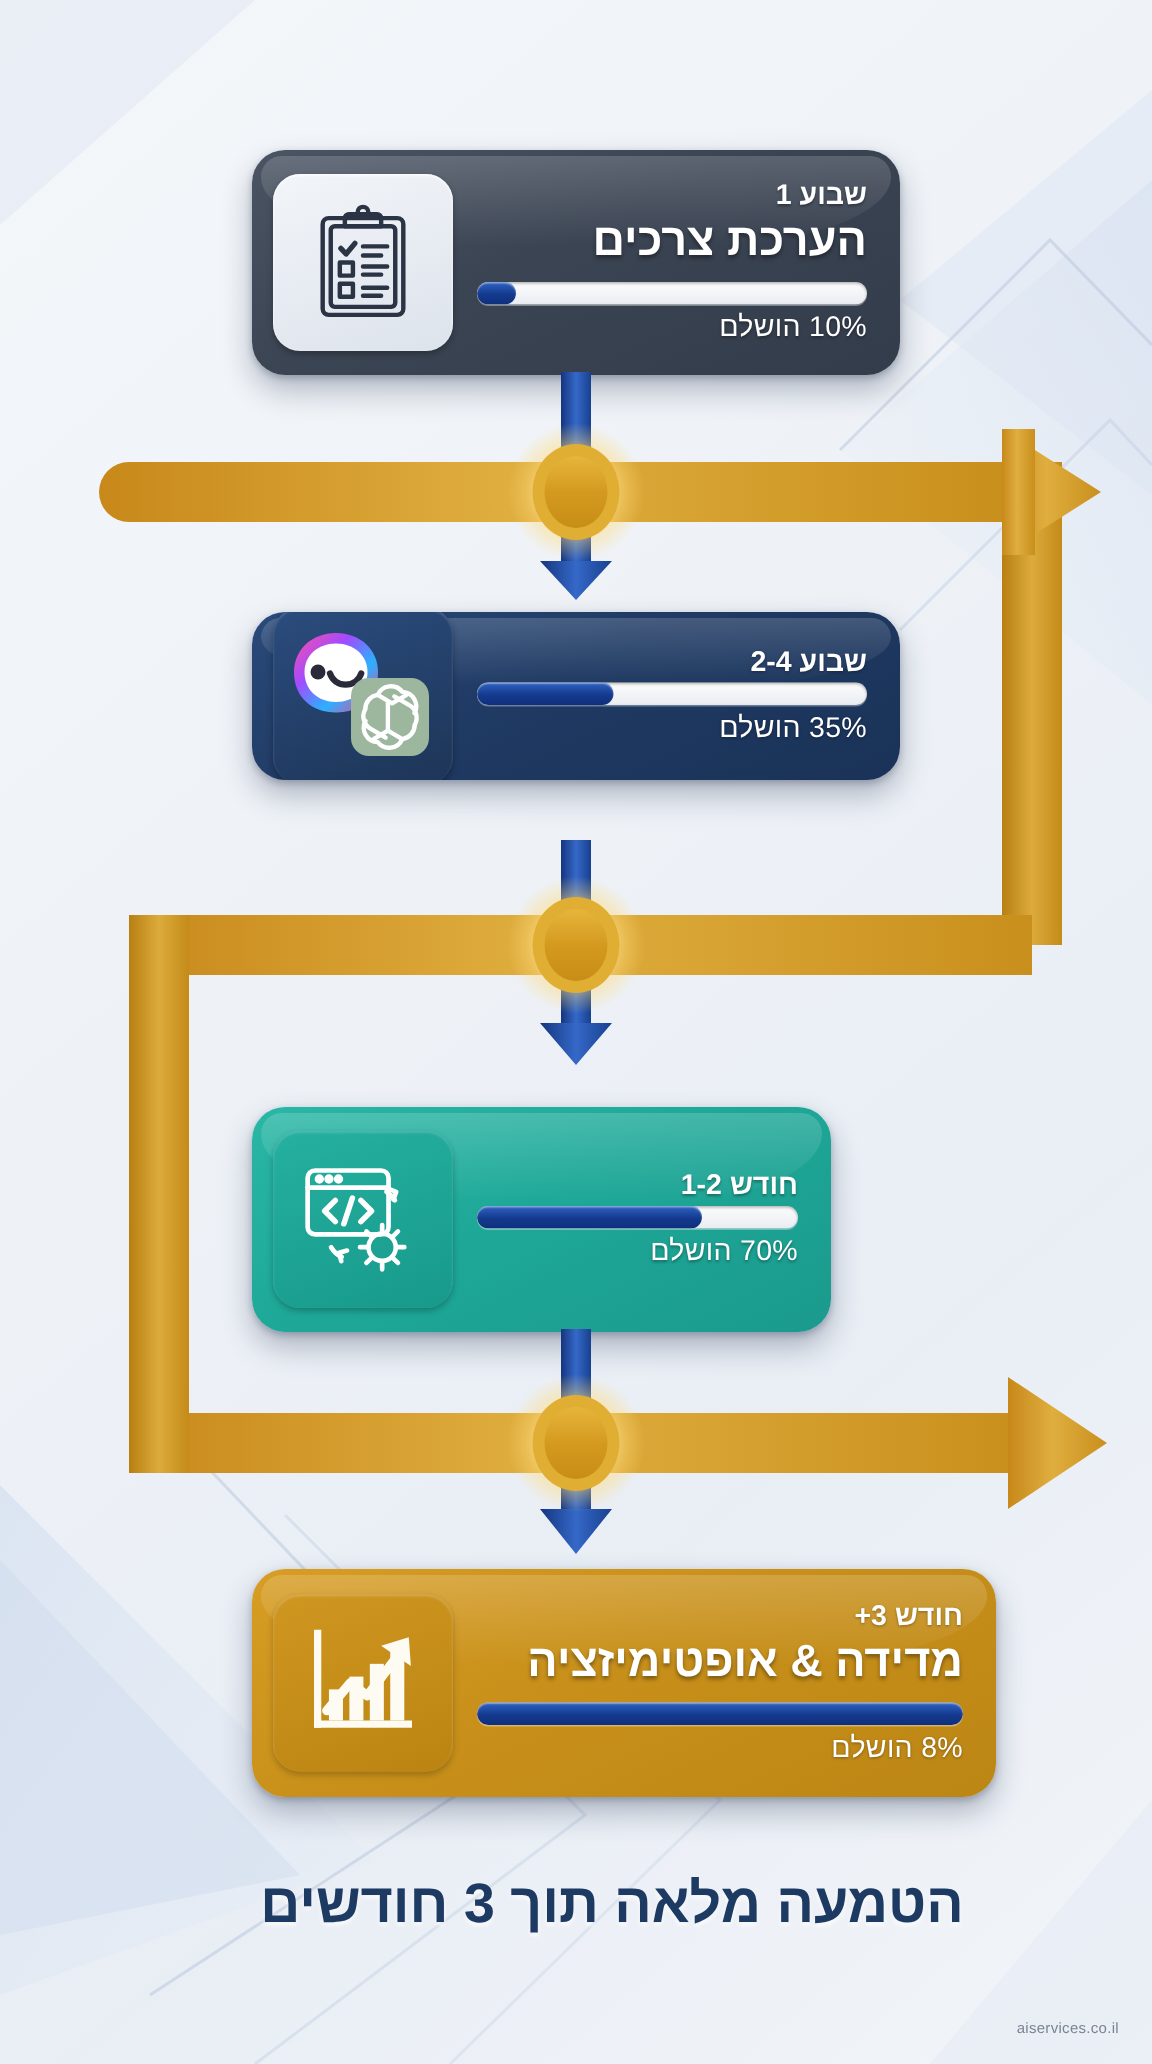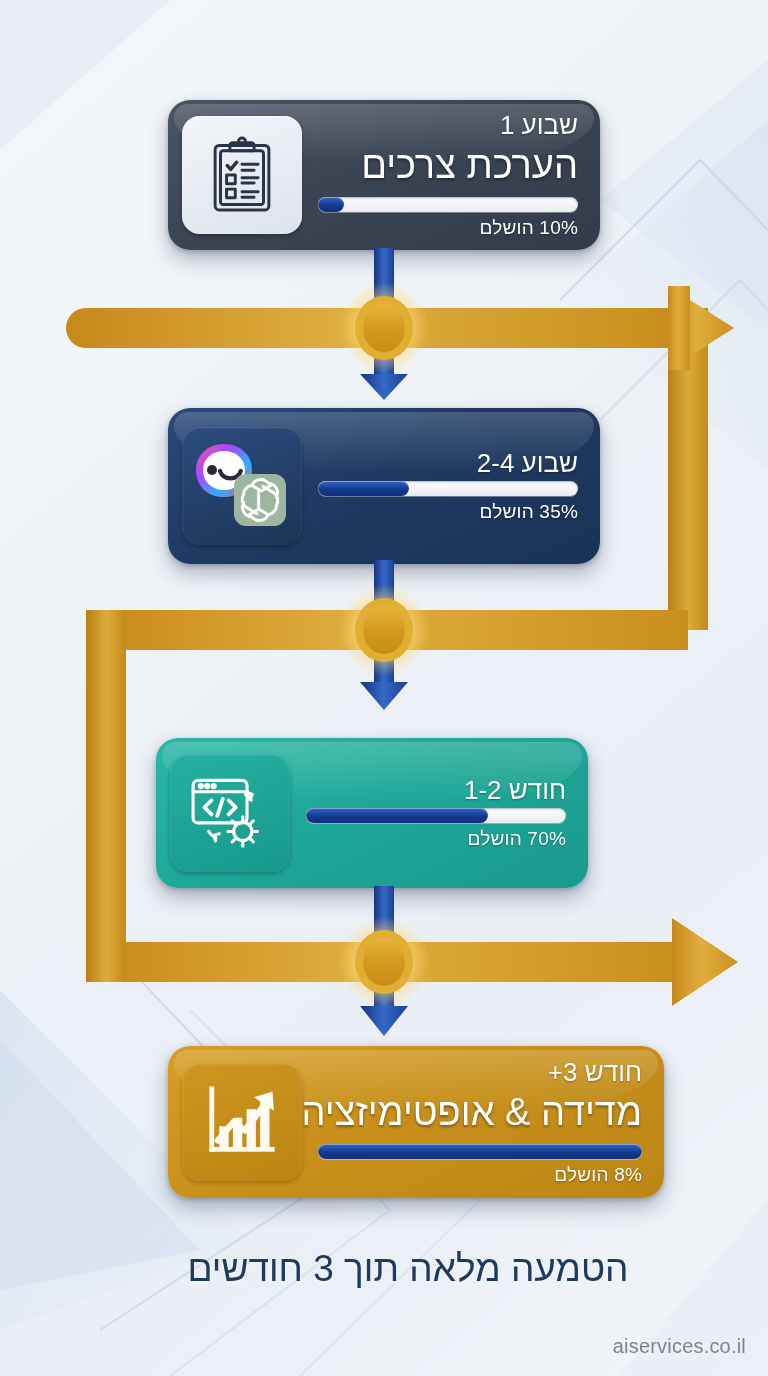--- a/index.html
+++ b/index.html
@@ -39,27 +39,27 @@
     width:120px;height:118px;flex:0 0 120px;
     border-radius:18px;
     display:flex;align-items:center;justify-content:center;
     box-sizing:border-box;
   }
   .text-col{
     flex:1 1 auto;display:flex;flex-direction:column;align-items:flex-start;
     justify-content:center;min-width:0;
   }
   .phase{
-    font-size:26px;font-weight:400;line-height:1.15;
+    font-size:19px;font-weight:700;line-height:1.15;
     align-self:flex-start;
     text-shadow:0 1px 2px rgba(0,0,0,.35);
     margin-bottom:2px;
   }
   .title{
-    font-size:38px;font-weight:normal;line-height:1.2;
+    font-size:30px;font-weight:bold;line-height:1.2;
     align-self:flex-start;
     text-shadow:0 2px 3px rgba(0,0,0,.40);
     margin-bottom:9px;white-space:nowrap;
   }
   .bar-track{
     width:100%;height:15px;border-radius:9px;
     background:linear-gradient(180deg,#fdfdfd,#e9ecf1);
     box-shadow:inset 0 1px 2px rgba(0,0,0,.30), 0 1px 0 rgba(255,255,255,.35);
     overflow:hidden;direction:ltr;
   }
@@ -84,28 +84,28 @@
   .c3{background:linear-gradient(155deg,#2ab7a6 0%,#1ea898 45%,#1a9a8c 100%);color:#ffffff;}
   .c3 .icon-box{background:linear-gradient(160deg,#25b0a0,#17998b);
     box-shadow:inset 0 1px 2px rgba(255,255,255,.22),0 2px 4px rgba(0,0,0,.25);}
   .c4{background:linear-gradient(155deg,#d79d24 0%,#c8901a 45%,#bc8615 100%);color:#ffffff;}
   .c4 .icon-box{background:linear-gradient(160deg,#cf9720,#bb8412);
     box-shadow:inset 0 1px 2px rgba(255,255,255,.25),0 2px 4px rgba(0,0,0,.22);}
 
   
   .headline{
     position:absolute;left:0;right:0;top:1248px;text-align:center;
-    font-size:37px;font-weight:normal;color:#1d3a63;
+    font-size:37px;font-weight:bold;color:#1d3a63;
     text-shadow:0 2px 3px rgba(255,255,255,.85), 0 1px 1px rgba(0,0,0,.10);
     z-index:7;
     padding-left:48px;
   }
   .footer{
     position:absolute;right:22px;bottom:18px;
-    font-size:20px;color:#7b8492;letter-spacing:.2px;direction:ltr;
+    font-size:10px;color:#7b8492;letter-spacing:.2px;direction:ltr;
     z-index:7;
   }
 </style>
 </head>
 <body>
 
 <div class="bg-deco">
   <svg width="768" height="1376" viewBox="0 0 768 1376">
     <defs>
       <linearGradient id="bgd1" x1="0" y1="0" x2="1" y2="1">
@@ -243,21 +243,21 @@
         <div class="phase">שבוע 1</div>
         <div class="title">הערכת צרכים</div>
         <div class="bar-track">
           <div class="bar-fill" style="width:10%"></div>
         </div>
         <div class="pct">10% הושלם</div>
       </div>
     </div>
   </div>
 
-  <div class="card c2" style="left:168px;top:408px;width:432px;height:156px;">
+  <div class="card c2" style="left:168px;top:408px;width:432px;height:112px;">
     <div class="hl"></div>
     <div class="card-inner">
       <div class="icon-box">
         <svg width="96" height="92" viewBox="0 0 96 92">
           <defs>
             <linearGradient id="blobG" x1="0" y1="0" x2="1" y2="1">
               <stop offset="0%" stop-color="#ff4fa3"></stop>
               <stop offset="35%" stop-color="#a24bff"></stop>
               <stop offset="65%" stop-color="#2bb0ff"></stop>
               <stop offset="100%" stop-color="#ff3d8b"></stop>
@@ -288,21 +288,21 @@
       <div class="text-col">
         <div class="phase">שבוע 2-4</div>
         <div class="bar-track">
           <div class="bar-fill" style="width:35%"></div>
         </div>
         <div class="pct">35% הושלם</div>
       </div>
     </div>
   </div>
 
-  <div class="card c3" style="left:156px;top:738px;width:432px;height:150px;">
+  <div class="card c3" style="left:168px;top:738px;width:386px;height:150px;">
     <div class="hl"></div>
     <div class="card-inner">
       <div class="icon-box">
         <svg width="92" height="88" viewBox="0 0 64 62" fill="none" stroke="#ffffff" stroke-width="2.2" stroke-linecap="round" stroke-linejoin="round">
           <rect x="6" y="8" width="38" height="30" rx="3.5"></rect>
           <path d="M6 16h38"></path>
           <circle cx="11.5" cy="12" r="1.1" fill="#fff"></circle>
           <circle cx="16" cy="12" r="1.1" fill="#fff"></circle>
           <circle cx="20.5" cy="12" r="1.1" fill="#fff"></circle>
           <path d="M19 22l-5 5 5 5M31 22l5 5-5 5M27 21l-4 12" stroke-width="2.6"></path>

